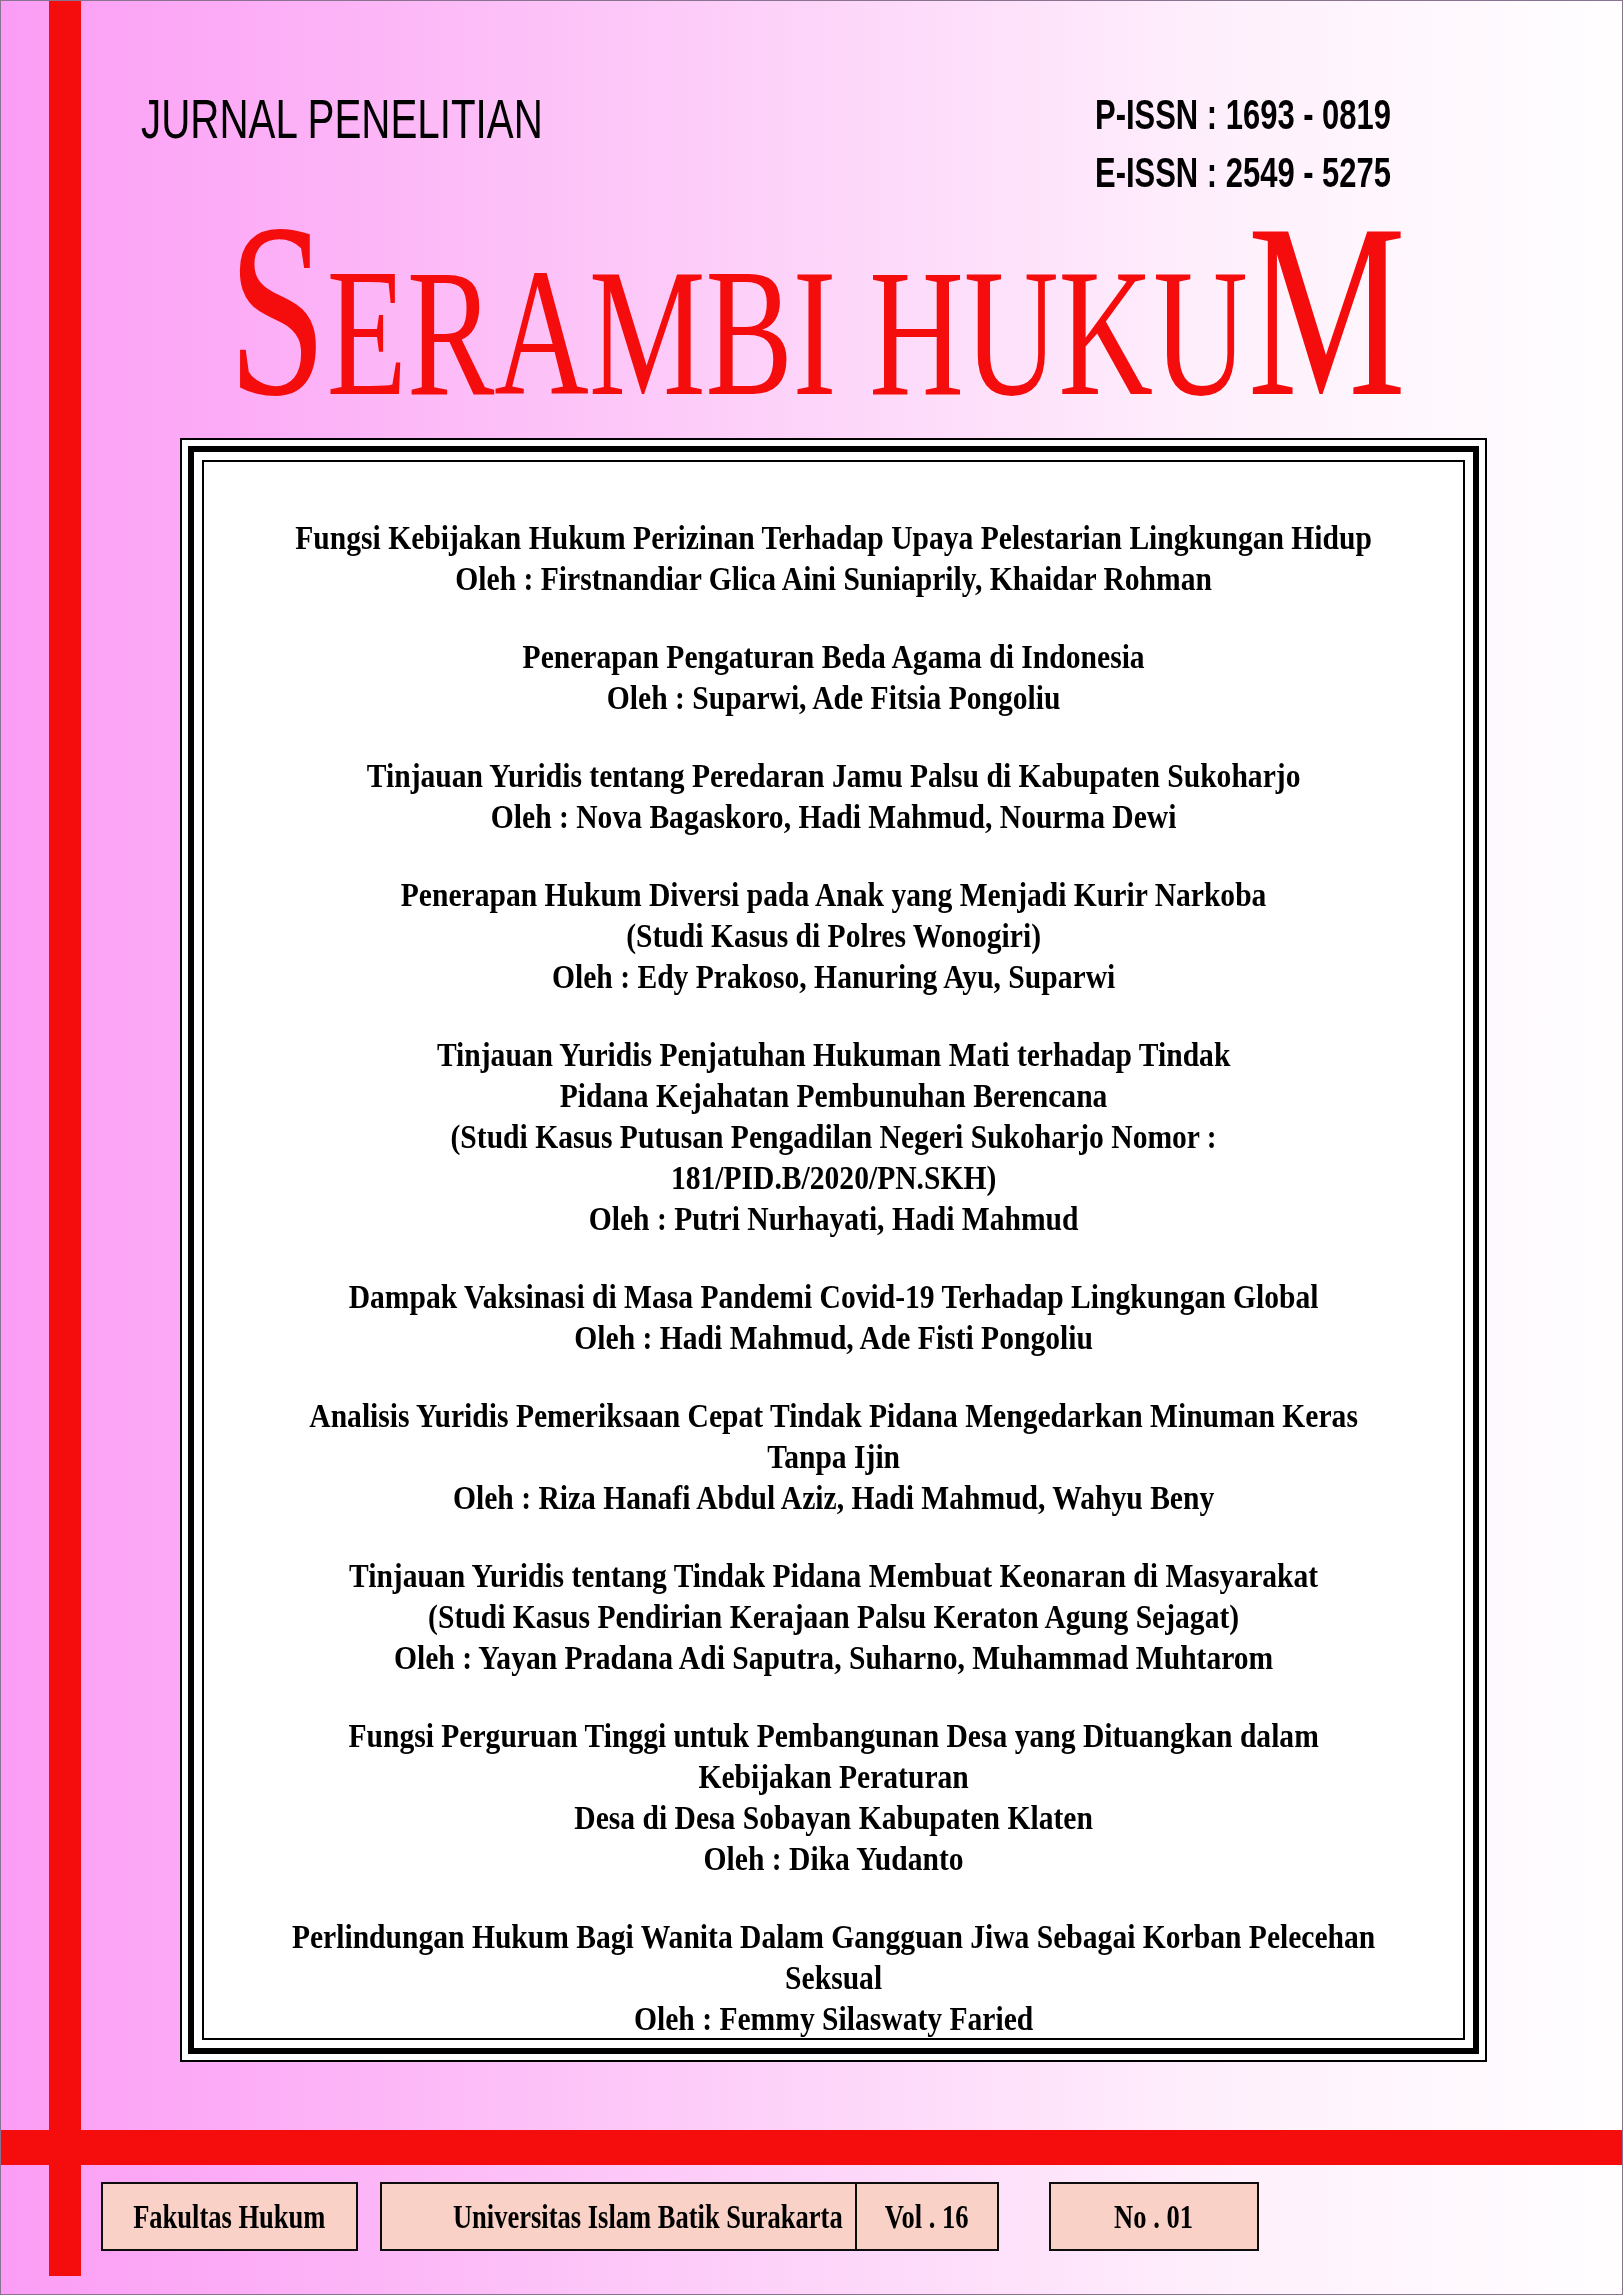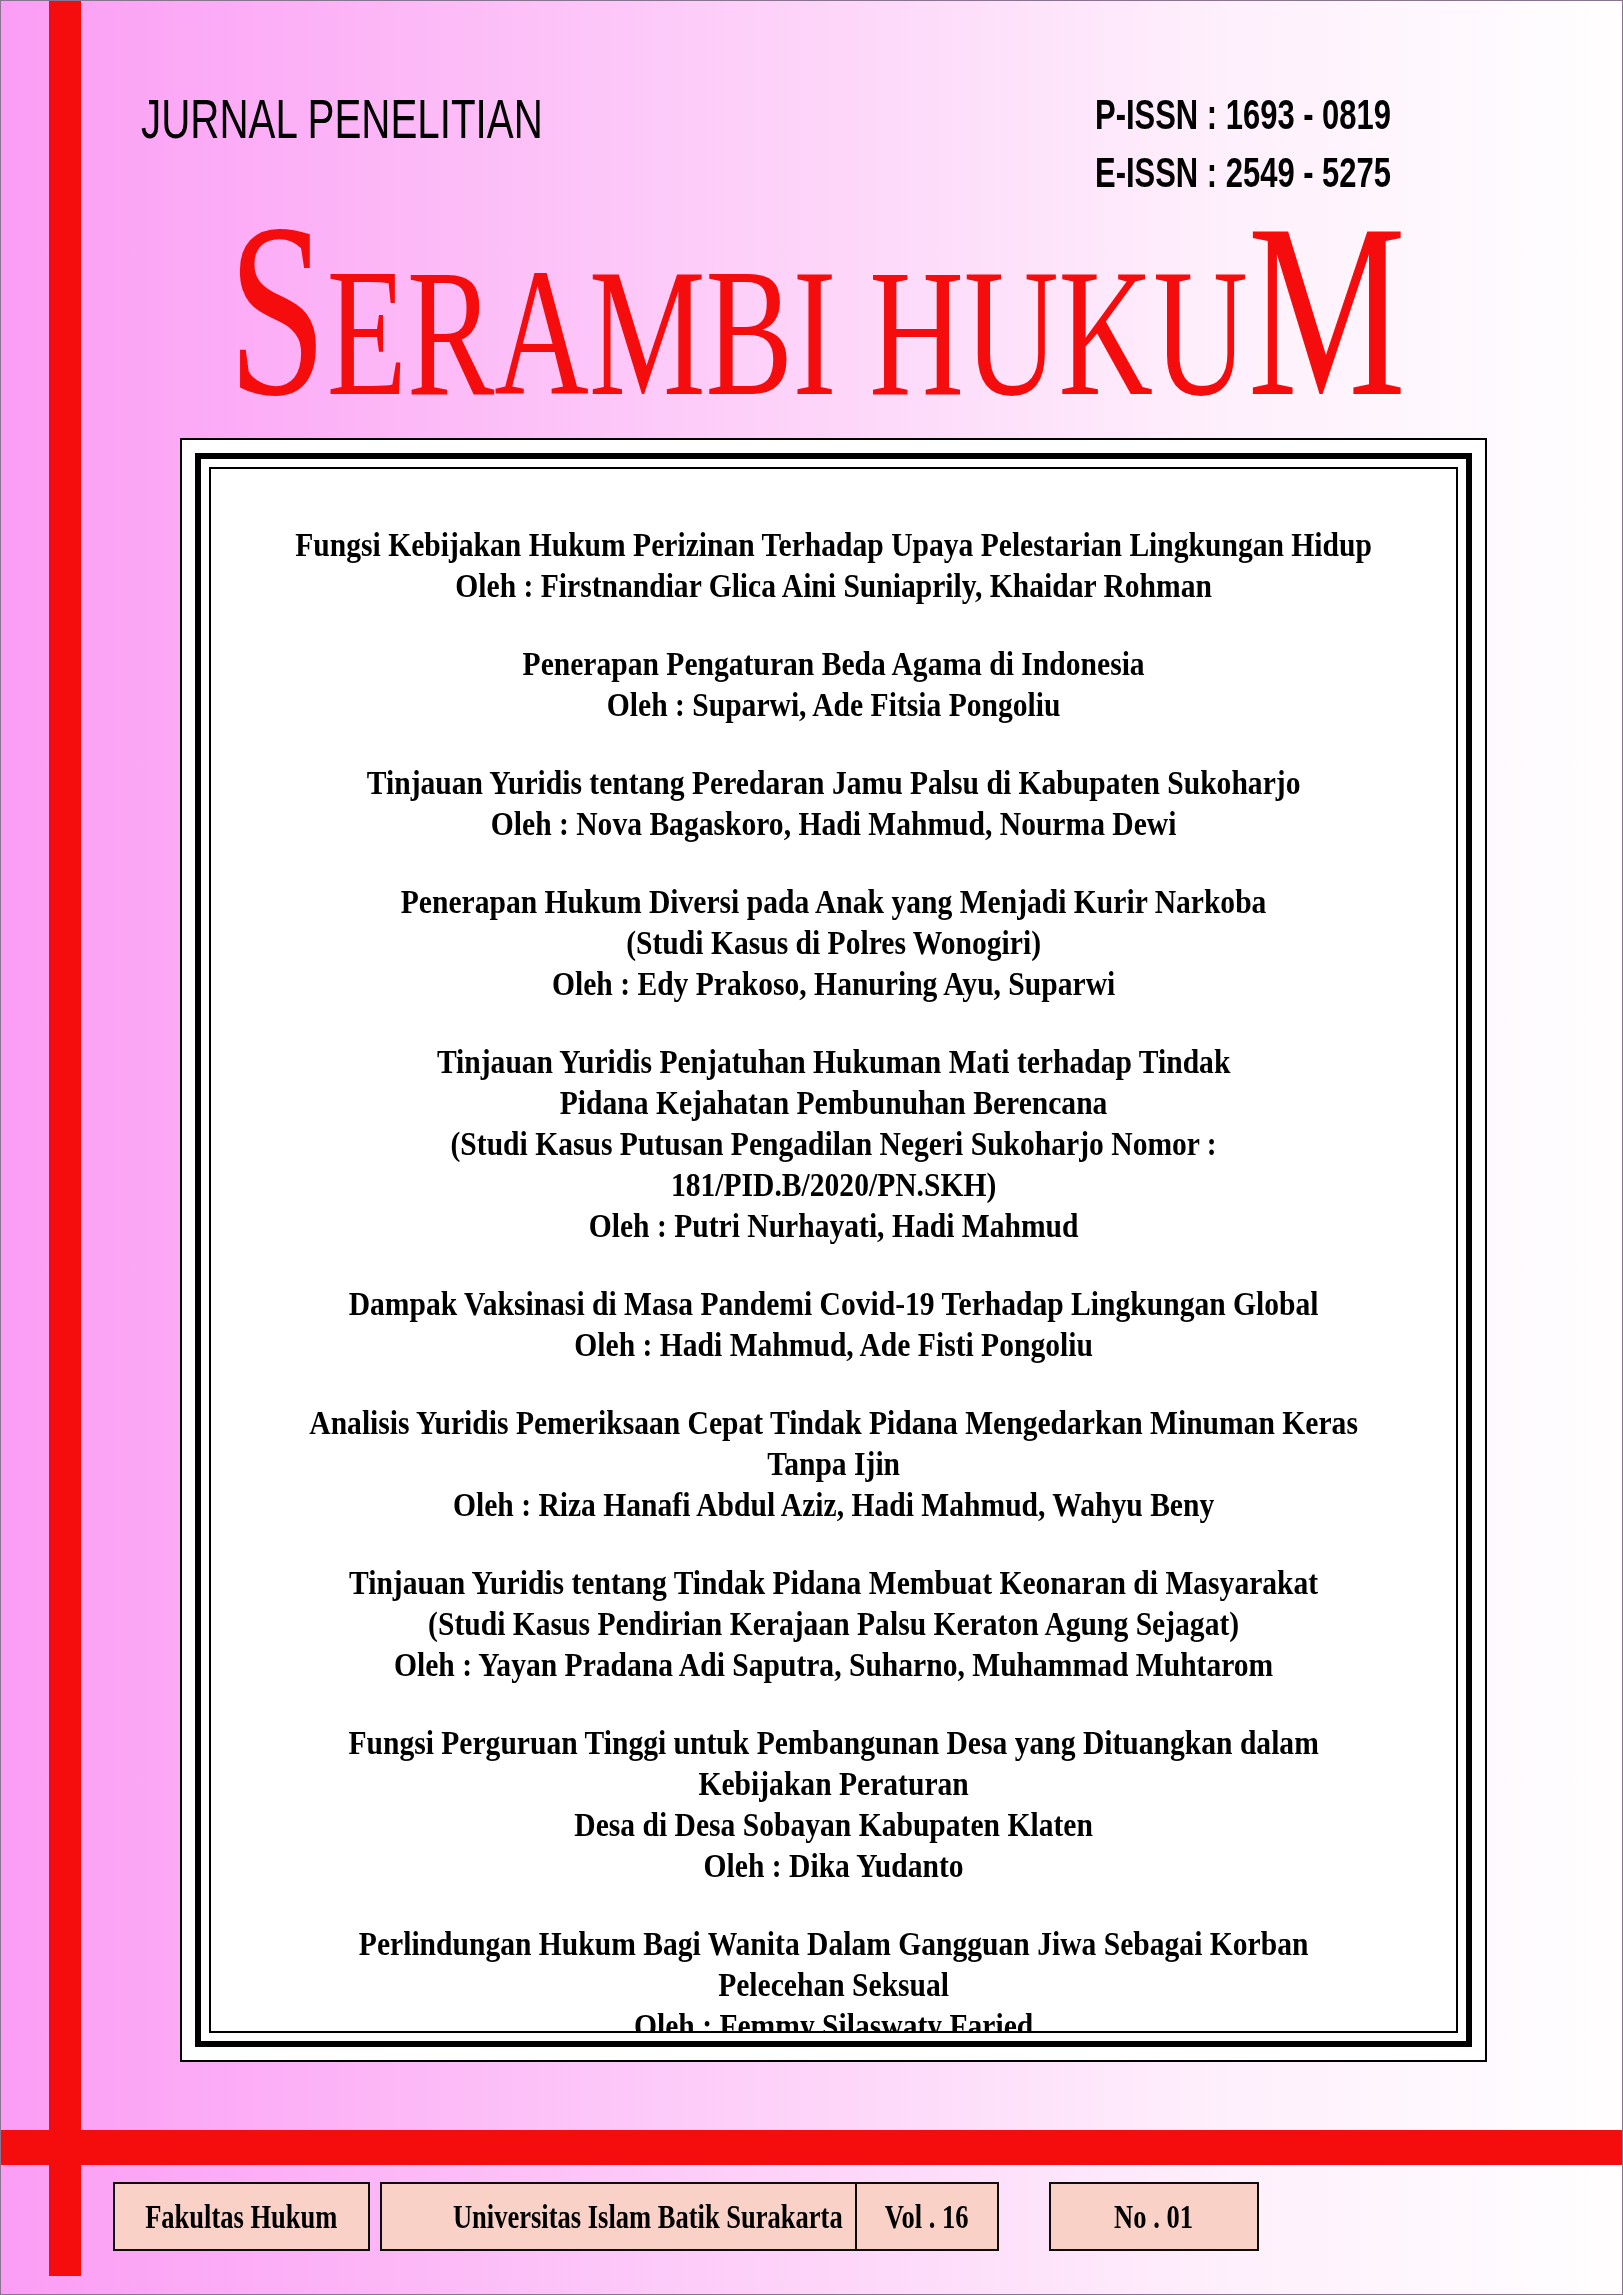--- a/index.html
+++ b/index.html
@@ -35,21 +35,21 @@
     text-align:center; white-space:nowrap;
     color:var(--accent-red,#f50d0d);
     font-size:182px; line-height:249px;
     transform:scaleX(0.72); transform-origin:50% 0;
   }
   .journal-title .big { font-size:247px; }
 
   
   .list-box {
     position:absolute; left:179px; top:437px; width:1307px; height:1624px;
-    background:#fff; border:2px solid #000; padding:13px;
+    background:#fff; border:2px solid #000; padding:6px;
   }
   .list-box-mid { width:100%; height:100%; border:6.5px solid #000; padding:7.9px; }
   .list-box-inner { width:100%; height:100%; border:2px solid #000; background:#fff; overflow:hidden; }
 
   .articles {
     width:100%; padding-top:55px; text-align:center; font-weight:700;
     font-size:34px; line-height:41px;
     transform:scaleX(0.87); transform-origin:50% 0;
   }
   .article { margin-bottom:37px; }
@@ -59,21 +59,21 @@
   
   .footer-box {
     position:absolute; top:2181px; height:69px;
     background:var(--footer-box-fill,#f9d1c6);
     border:2px solid #0d0d0d;
     display:flex; align-items:center; justify-content:center;
     font-weight:700; white-space:nowrap;
   }
   .footer-box .bx-label { font-size:34px; transform:scaleX(0.78); transform-origin:center; }
   .footer-box.big .bx-label { font-size:41px; transform:scaleX(0.80); }
-  .fb-1 { left:112px;  width:257px; }
+  .fb-1 { left:100px;  width:257px; }
   .fb-2 { left:379px;  width:495px;padding-left:40px; }
   .fb-3 { left:854px; width:144px; }
   .fb-4 { left:1048px; width:210px; }
   .fb-5 { left:1238px; width:369px; }
 </style>
 </head>
 <body>
 
 <div class="page">
 

